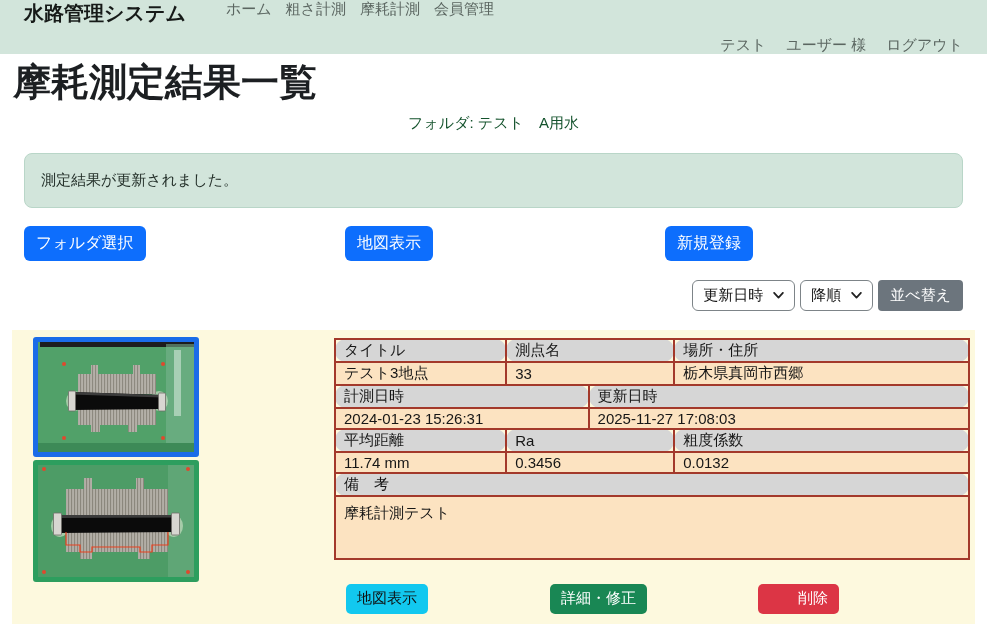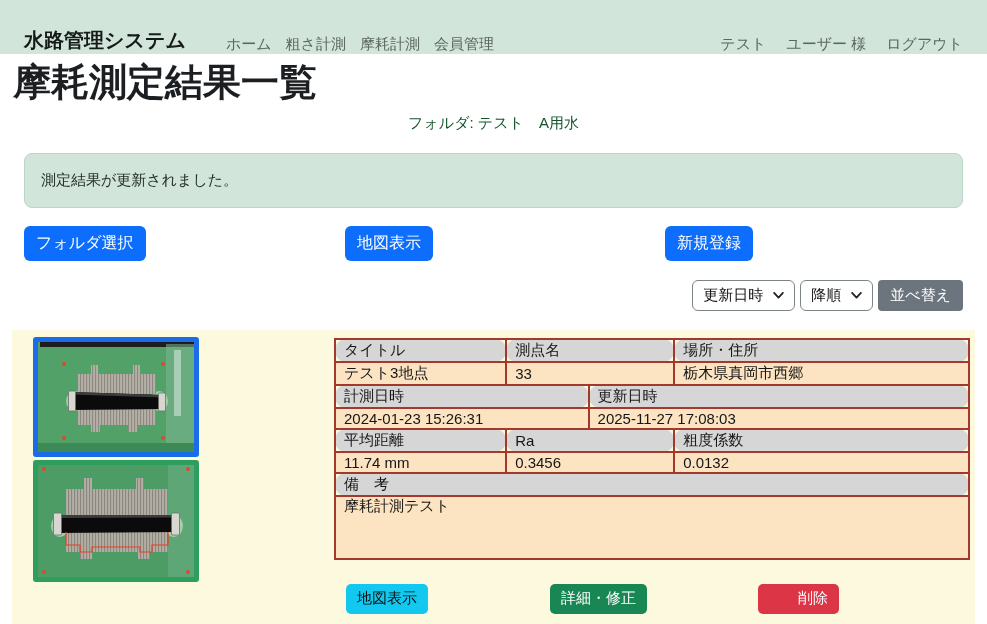--- a/index.html
+++ b/index.html
@@ -8,25 +8,25 @@
     --header-cell-bg:#d6d6d6; --data-cell-bg:#fce3c1;
     --photo-selected-border:#1b6ce8; --photo-border:#2d9e5e;
   }
   *{box-sizing:border-box;}
   html,body{margin:0;padding:0;}
   body{
     width:987px;height:624px;overflow:hidden;background:#fff;
     font-family:"Liberation Sans","DejaVu Sans",sans-serif;color:#212529;
   }
   
-  .navbar{height:54px;background:var(--navbar-bg);display:flex;align-items:flex-end;padding:0 24px;}
+  .navbar{height:54px;background:var(--navbar-bg);display:flex;align-items:flex-start;padding:0 24px;}
   .brand{font-size:20px;font-weight:700;color:#161a18;margin-right:40px;cursor:pointer;}
   .nav-links{display:flex;gap:14px;}
   .nav-link{font-size:15px;color:#5b6661;cursor:pointer;white-space:nowrap;}
-  .nav-right{margin-left:auto;display:flex;gap:20px;}
+  .nav-right{margin-left:auto;display:flex;gap:20px;margin-top:36px;}
   
   h1.page-title{font-size:38px;font-weight:700;margin:5px 0 0;padding:0 13px;color:#1c1f22;line-height:1.25;}
   .folder-line{padding:0 42px;margin-top:7px;font-size:15px;color:#14532d;text-align:center;}
   
   .alert{margin:20px 24px 0;background:var(--navbar-bg);border:1px solid #b9d6c8;border-radius:8px;
          padding:17px 16px;font-size:15px;color:#24302a;}
   
   .actions-row{position:relative;height:35px;margin-top:18px;padding-left:31px;}
   .btn{border:none;cursor:pointer;font-family:inherit;white-space:nowrap;}
   .btn-primary{position:absolute;top:0;height:35px;background:var(--primary);color:#fff;
@@ -42,21 +42,21 @@
   .main-panel{position:relative;margin:19px 12px 0;height:298px;background:var(--content-bg);}
   .photo{position:absolute;left:21px;line-height:0;cursor:pointer;border-radius:3px;}
   .photo1{top:7px;border:5px solid var(--photo-selected-border);}
   .photo2{top:130px;border:5px solid var(--photo-border);}
   
   table.record-table{position:absolute;left:322px;top:8px;width:636px;border-collapse:collapse;
                      table-layout:fixed;font-size:15px;color:#161616;}
   .record-table td{border:2px solid var(--table-border);padding:1px 8px;height:21px;overflow:hidden;white-space:nowrap;}
   tr.h td{background:var(--header-cell-bg);border-radius:11px;}
   tr.d td{background:var(--data-cell-bg);margin-top:12px;}
-  td.remarks{height:63px;vertical-align:top;padding-top:0;}
+  td.remarks{height:63px;vertical-align:top;padding-top:7px;}
   
   .rec-btn{position:absolute;top:254px;height:30px;font-size:15px;padding:4px 11px;border-radius:5px;}
   .btn-info{left:334px;background:var(--info);color:#101010;}
   .btn-success{left:538px;background:var(--success);color:#fff;}
   .btn-danger{left:746px;background:var(--danger);color:#fff;padding-left:40px;}
 </style>
 </head>
 <body>
 
 <nav class="navbar">

